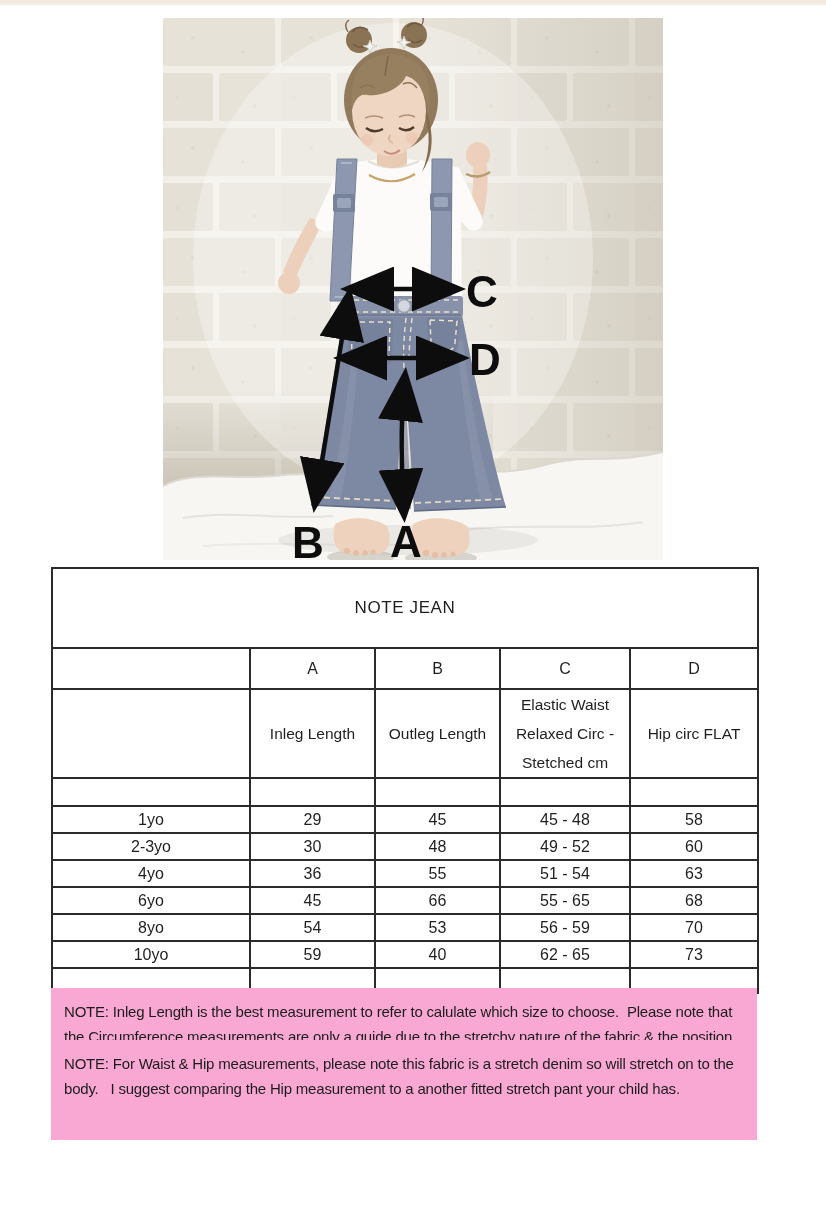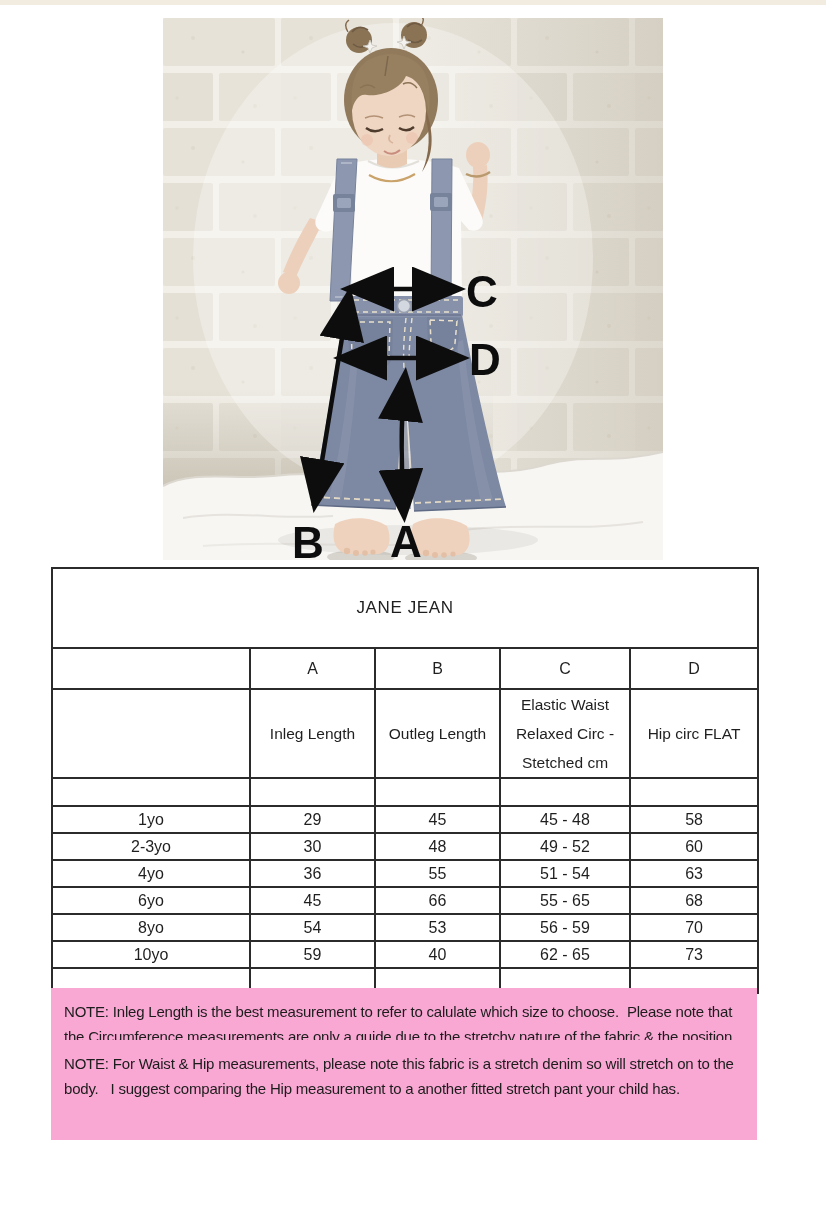--- a/index.html
+++ b/index.html
@@ -192,21 +192,21 @@
 <table class="size-table">
   <colgroup>
     <col style="width:198px">
       <col style="width:125px">
       <col style="width:125px">
       <col style="width:130px">
       <col style="width:128px">
   </colgroup>
   <tbody>
       <tr class="r-title">
-    <td colspan="5">JANE JEAN</td>
+    <td colspan="5">NOTE JEAN</td>
   </tr>
   <tr class="r-cols">
     <td></td>
     <td>A</td>
     <td>B</td>
     <td>C</td>
     <td>D</td>
   </tr>
   <tr class="r-desc">
     <td></td>

